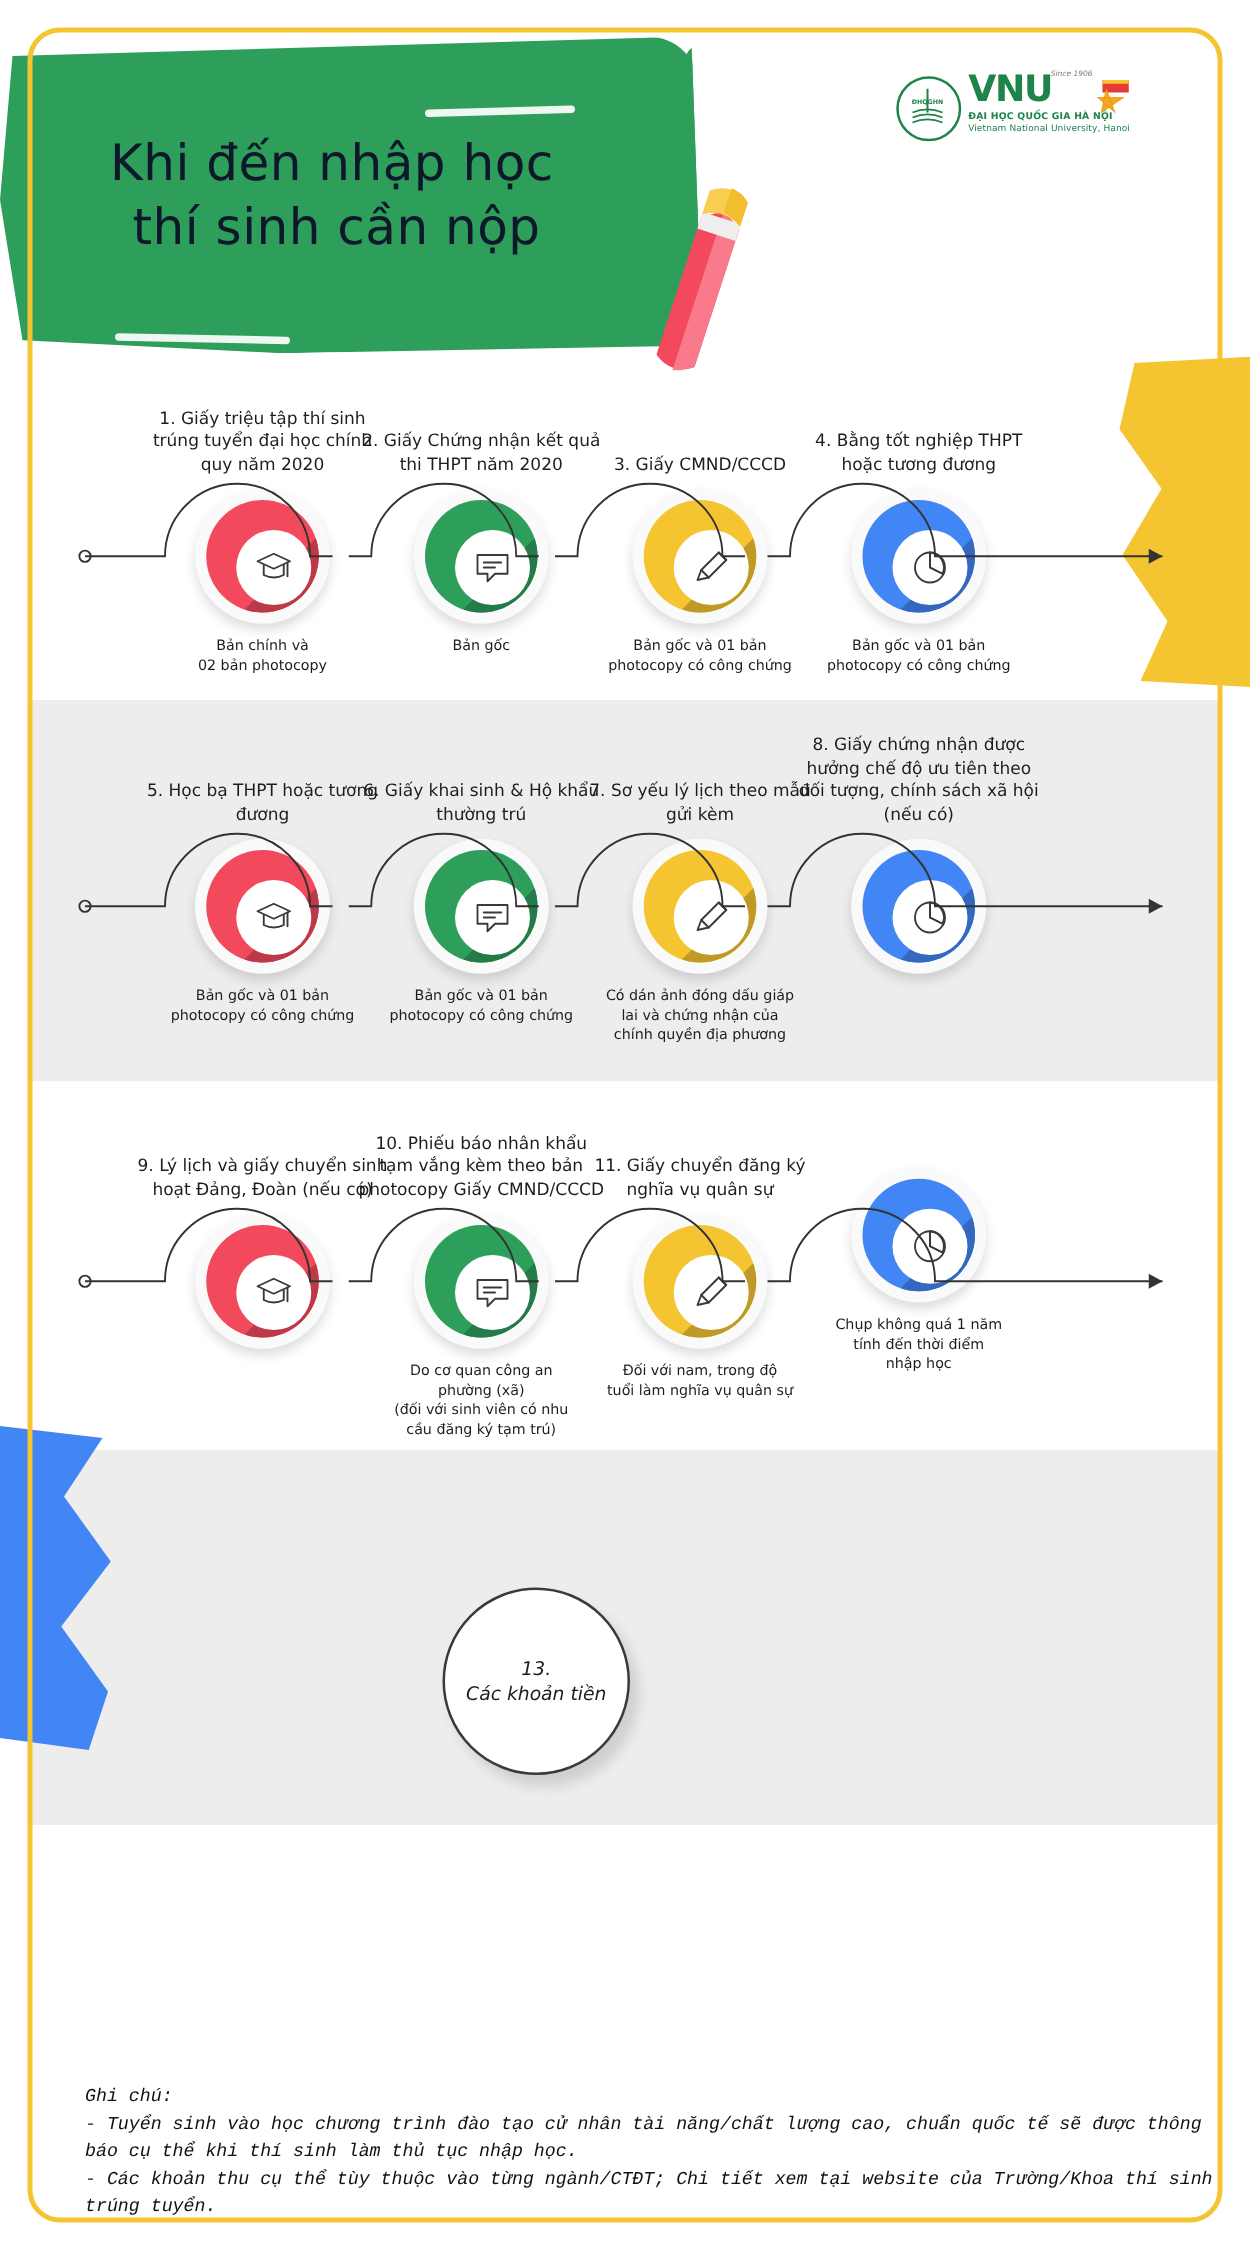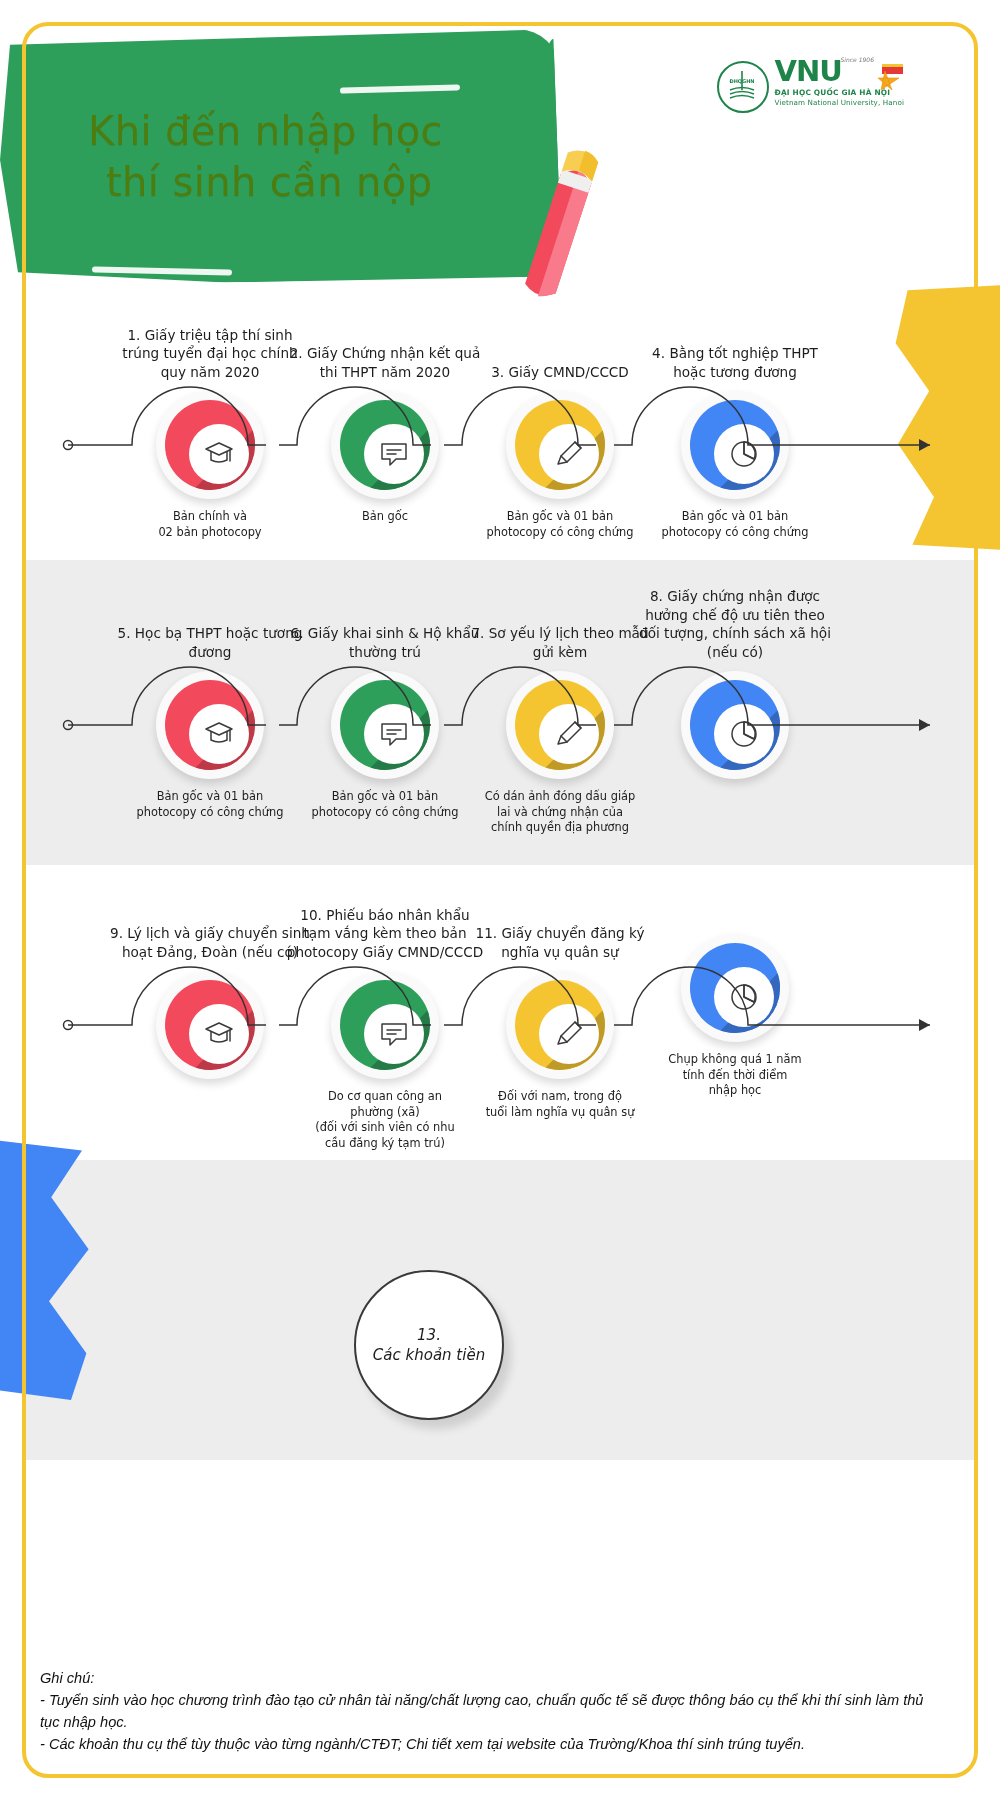--- a/index.html
+++ b/index.html
@@ -54,21 +54,21 @@
   }
 
   
   .band{position:absolute;left:22px;right:22px;background:#EDEDED;z-index:4;}
   .band-a{top:560px;height:305px;}
   .band-b{top:1160px;height:300px;}
 
   
   .title{
     position:absolute;left:88px;top:106px;z-index:10;
-    color:#4d7c0f;font-size:40px;line-height:1.28;
+    color:#0f172a;font-size:40px;line-height:1.28;
     font-family:"DejaVu Sans","Liberation Sans",sans-serif;
     font-weight:400;letter-spacing:.4px;
     text-shadow:0 1px 0 rgba(0,0,0,.06);
   }
   .title .l2{padding-left:18px;display:block;}
 
   
   .pencil{position:absolute;left:540px;top:142px;width:44px;height:160px;transform:rotate(18deg);z-index:8;}
 
   
@@ -142,22 +142,22 @@
     position:absolute;left:354px;top:1270px;width:146px;height:146px;border-radius:50%;
     background:#ffffff;border:2px solid #3a3a3a;
     display:flex;align-items:center;justify-content:center;text-align:center;
     font-size:15px;line-height:1.34;color:#1d1d1d;z-index:16;
     box-shadow:7px 9px 10px rgba(0,0,0,.13);
     font-style:italic;
   }
 
   
   .note{
-    position:absolute;left:40px;top:1668px;width:905px;z-index:20;
-    font-family:Liberation Sans, sans-serif;
+    position:absolute;left:68px;top:1668px;width:905px;z-index:20;
+    font-family:Liberation Mono, monospace;
     font-style:italic;font-size:14.6px;line-height:1.5;color:#111;
   }
   .note .nl{display:block;}
 </style>
 </head>
 <body>
 
 <div class="page">
 
   <div class="band band-a"></div>

